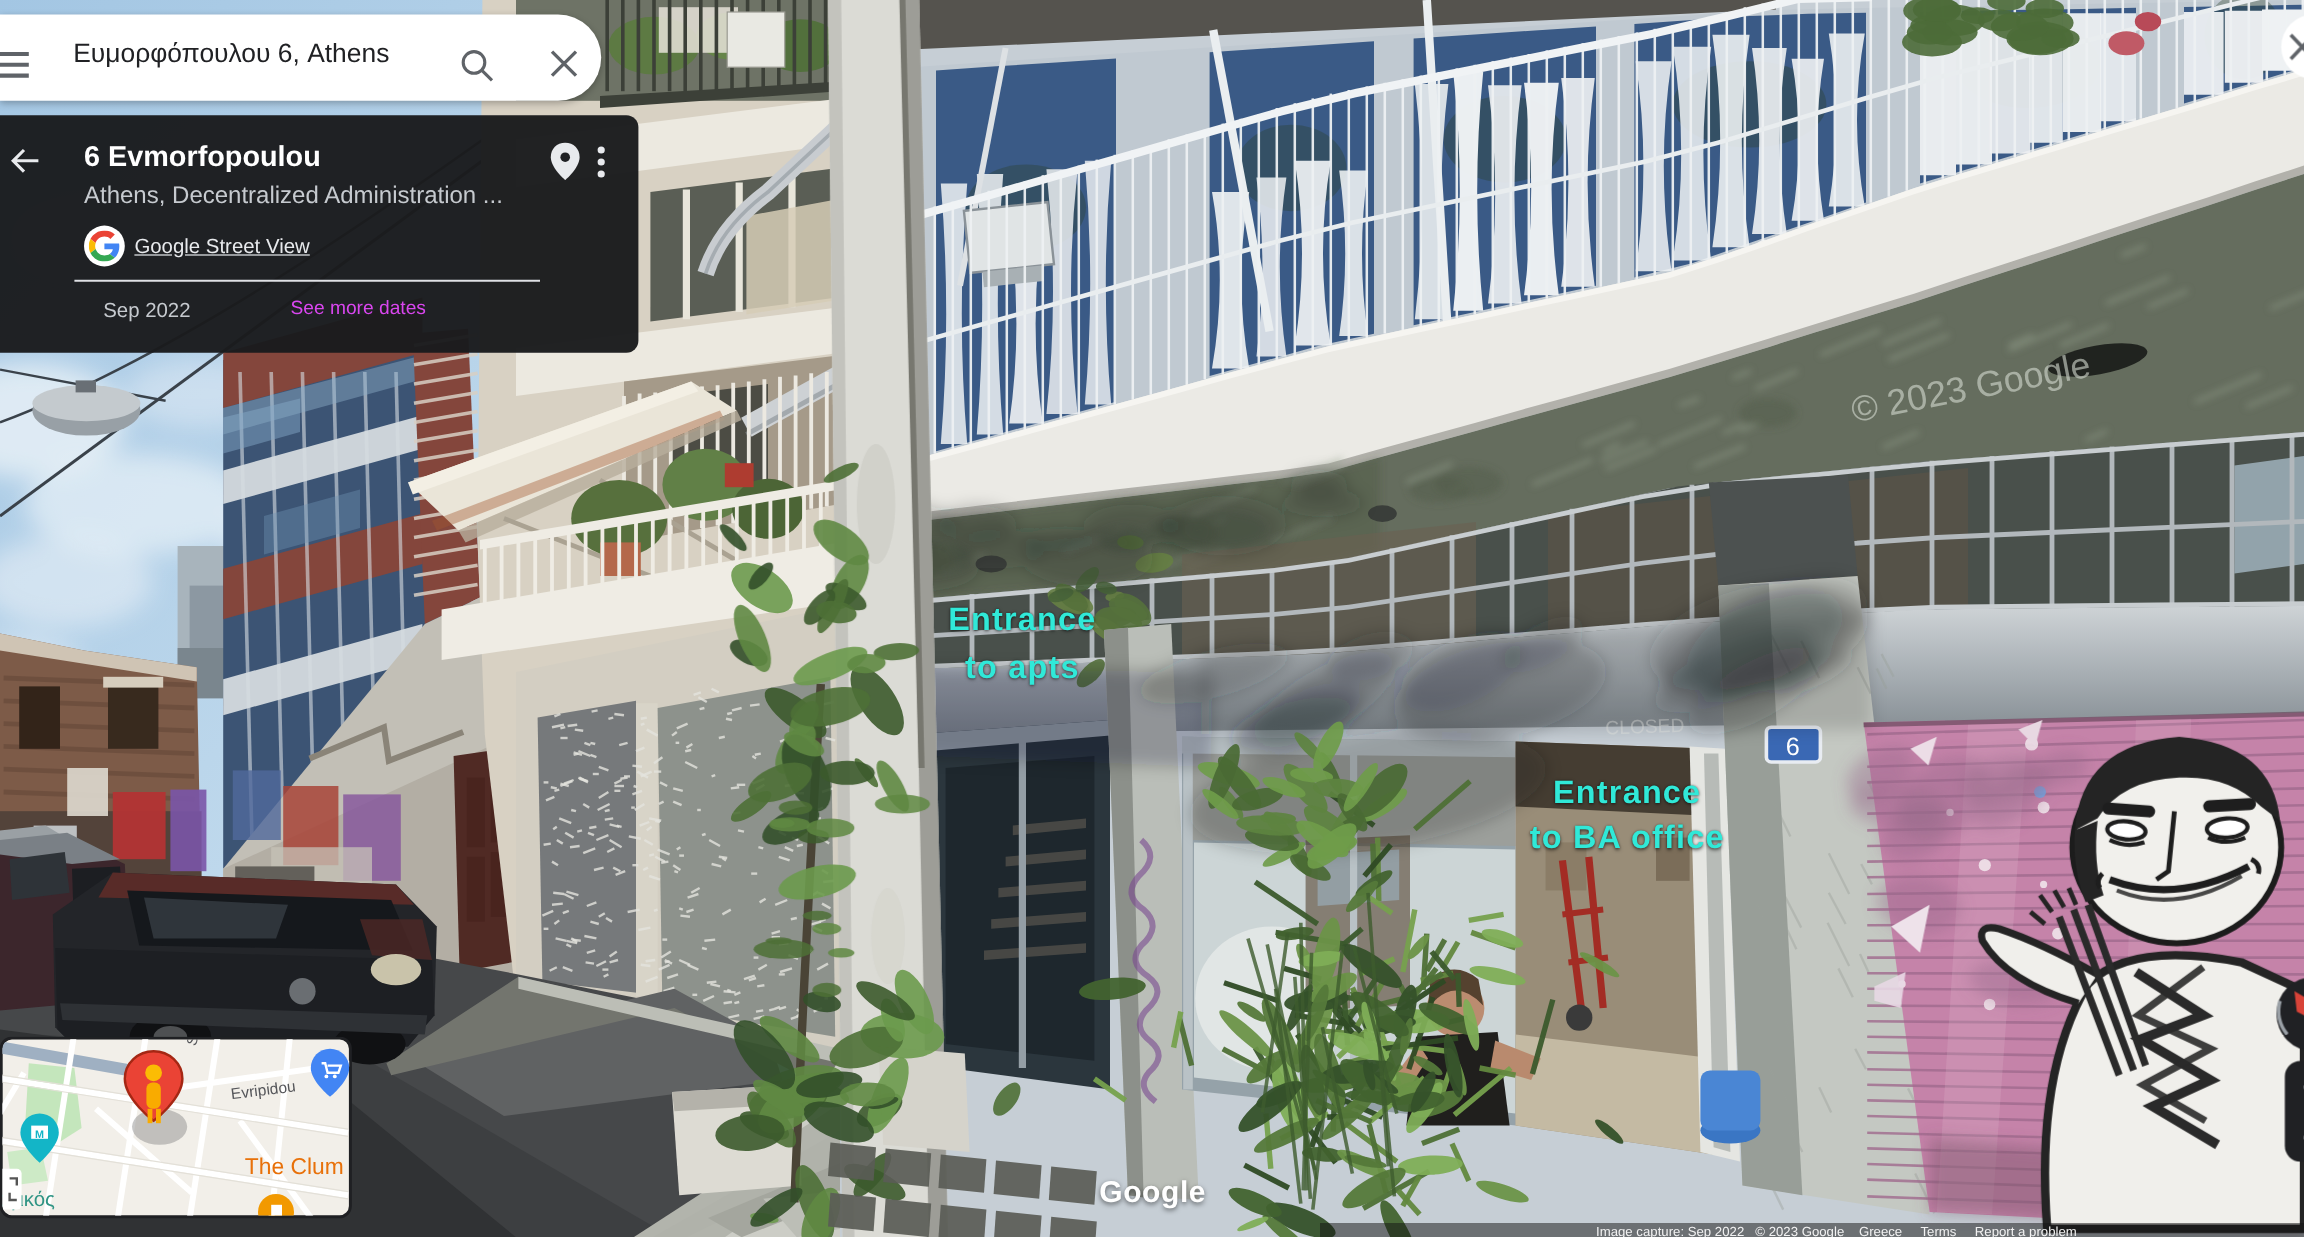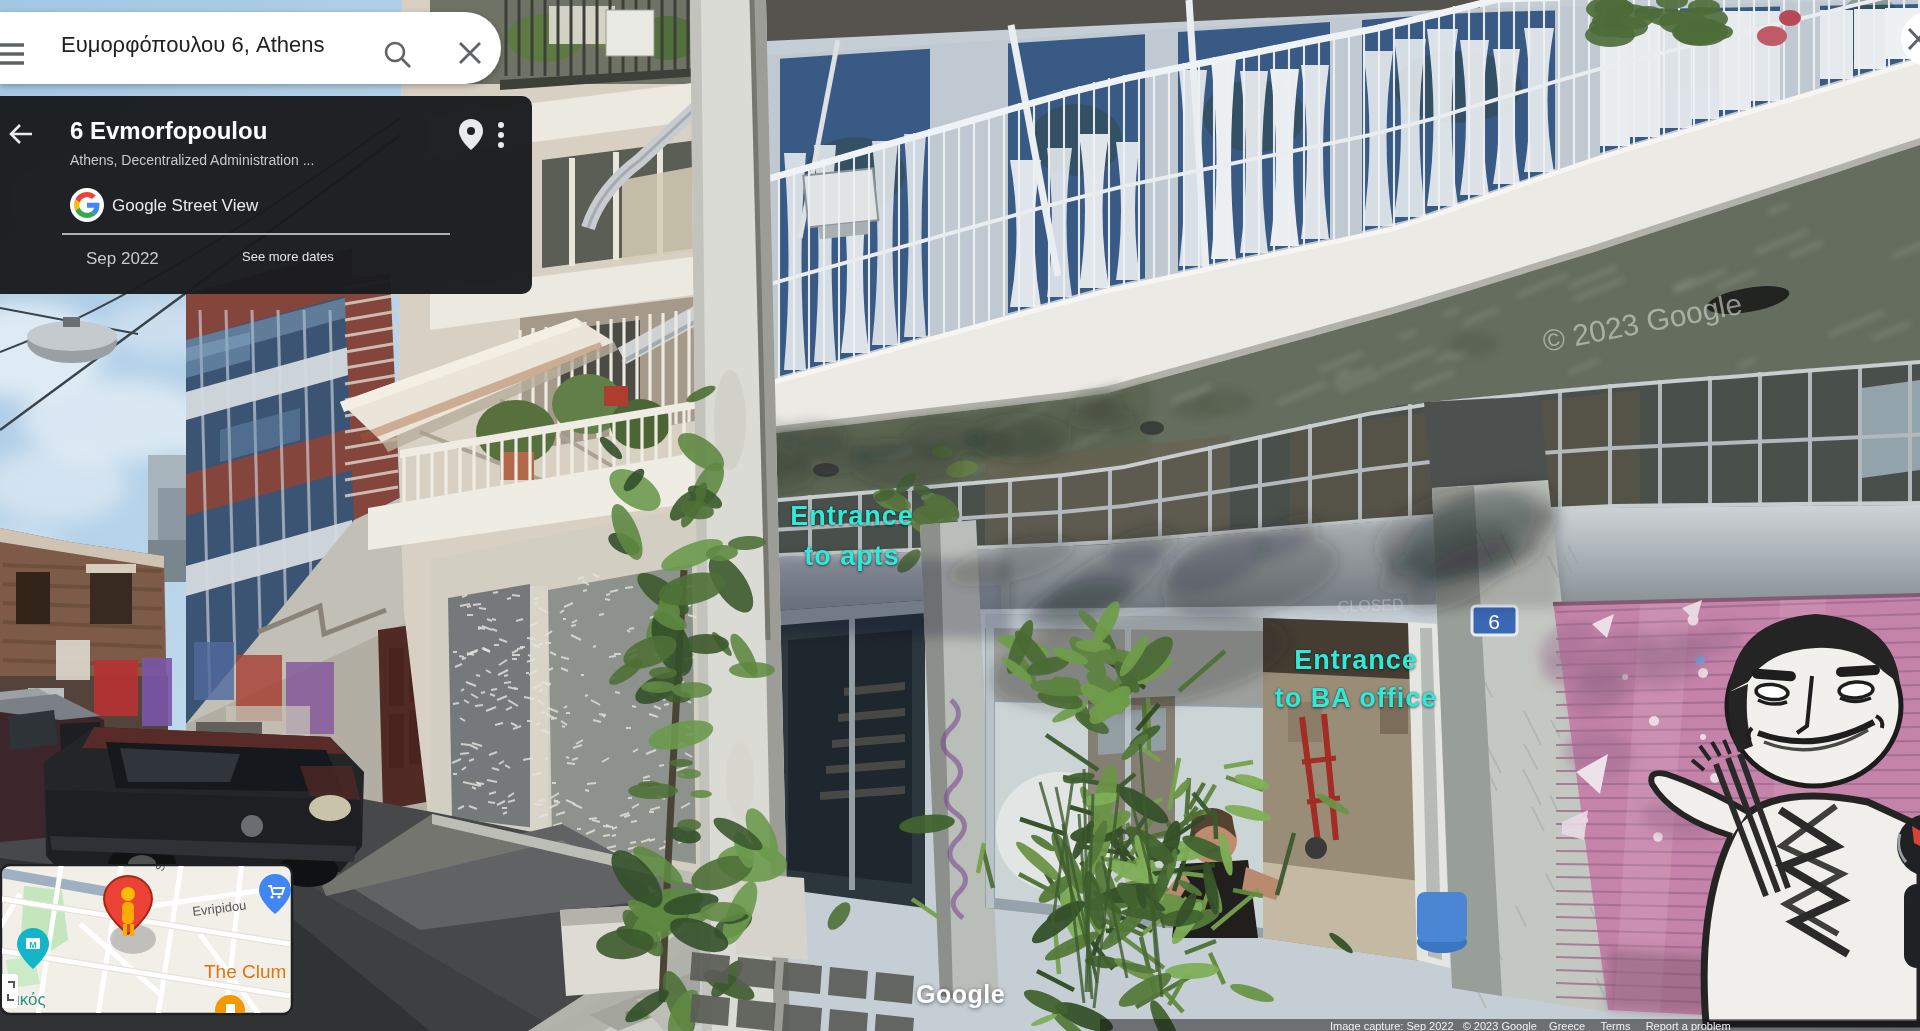--- a/index.html
+++ b/index.html
@@ -1483,32 +1483,32 @@
     <circle cx="471" cy="35" r="4" fill="#202124"></circle>
 
     <circle cx="501" cy="29" r="3" fill="#e8eaed"></circle>
     <circle cx="501" cy="39" r="3" fill="#e8eaed"></circle>
     <circle cx="501" cy="49" r="3" fill="#e8eaed"></circle>
 
     <line x1="62" y1="138" x2="450" y2="138" stroke="#dfe1e5" stroke-width="1.6"></line>
   </svg>
 
   <div style="position:absolute;left:70px;top:21px;font-size:24px;font-weight:bold;color:#fff;">6 Evmorfopoulou</div>
-  <div style="position:absolute;left:70px;top:56px;font-size:14px;color:#c6cacf;">Athens, Decentralized Administration ...</div>
+  <div style="position:absolute;left:70px;top:56px;font-size:20px;color:#c6cacf;">Athens, Decentralized Administration ...</div>
 
   <div style="position:absolute;left:70px;top:92px;width:34px;height:34px;background:#fff;border-radius:50%;"></div>
   <svg width="26" height="26" style="position:absolute;left:74px;top:96px;" viewBox="0 0 48 48">
     <path fill="#EA4335" d="M24 9.5c3.54 0 6.71 1.22 9.21 3.6l6.85-6.85C35.9 2.38 30.47 0 24 0 14.62 0 6.51 5.38 2.56 13.22l7.98 6.19C12.43 13.72 17.74 9.5 24 9.5z"></path>
     <path fill="#4285F4" d="M46.98 24.55c0-1.57-.15-3.09-.38-4.55H24v9.02h12.94c-.58 2.96-2.26 5.48-4.78 7.18l7.73 6c4.51-4.18 7.09-10.36 7.09-17.65z"></path>
     <path fill="#FBBC05" d="M10.53 28.59c-.48-1.45-.76-2.99-.76-4.59s.27-3.14.76-4.59l-7.98-6.19C.92 16.46 0 20.12 0 24c0 3.88.92 7.54 2.56 10.78l7.97-6.19z"></path>
     <path fill="#34A853" d="M24 48c6.48 0 11.93-2.13 15.89-5.81l-7.73-6c-2.15 1.45-4.92 2.3-8.16 2.3-6.26 0-11.57-4.22-13.47-9.91l-7.98 6.19C6.51 42.62 14.62 48 24 48z"></path>
   </svg>
-  <div style="position:absolute;left:112px;top:100px;font-size:17px;color:#e8eaed;">Google Street View</div>
+  <div style="position:absolute;left:112px;top:100px;font-size:17px;color:#e8eaed;text-decoration:underline;">Google Street View</div>
   <div style="position:absolute;left:67px;top:153px;font-size:17px;color:#c6cacf;margin-left:19px;">Sep 2022</div>
-  <div style="position:absolute;left:242px;top:153px;font-size:13px;color:#e5e5e5;">See more dates</div>
+  <div style="position:absolute;left:242px;top:153px;font-size:16px;color:#d946ef;">See more dates</div>
 </div>
 
 <svg style="position:absolute;left:0px;top:864px;" width="294" height="152" viewBox="0 0 294 152">
   <defs>
         <clipPath id="mapclip">
           <rect x="2" y="2" width="289" height="147" rx="8"></rect>
         </clipPath>
       </defs>
 
   <rect x="1" y="1" width="291" height="149" rx="9" fill="#f2efe9" stroke="#1f2023" stroke-width="2.5"></rect>

